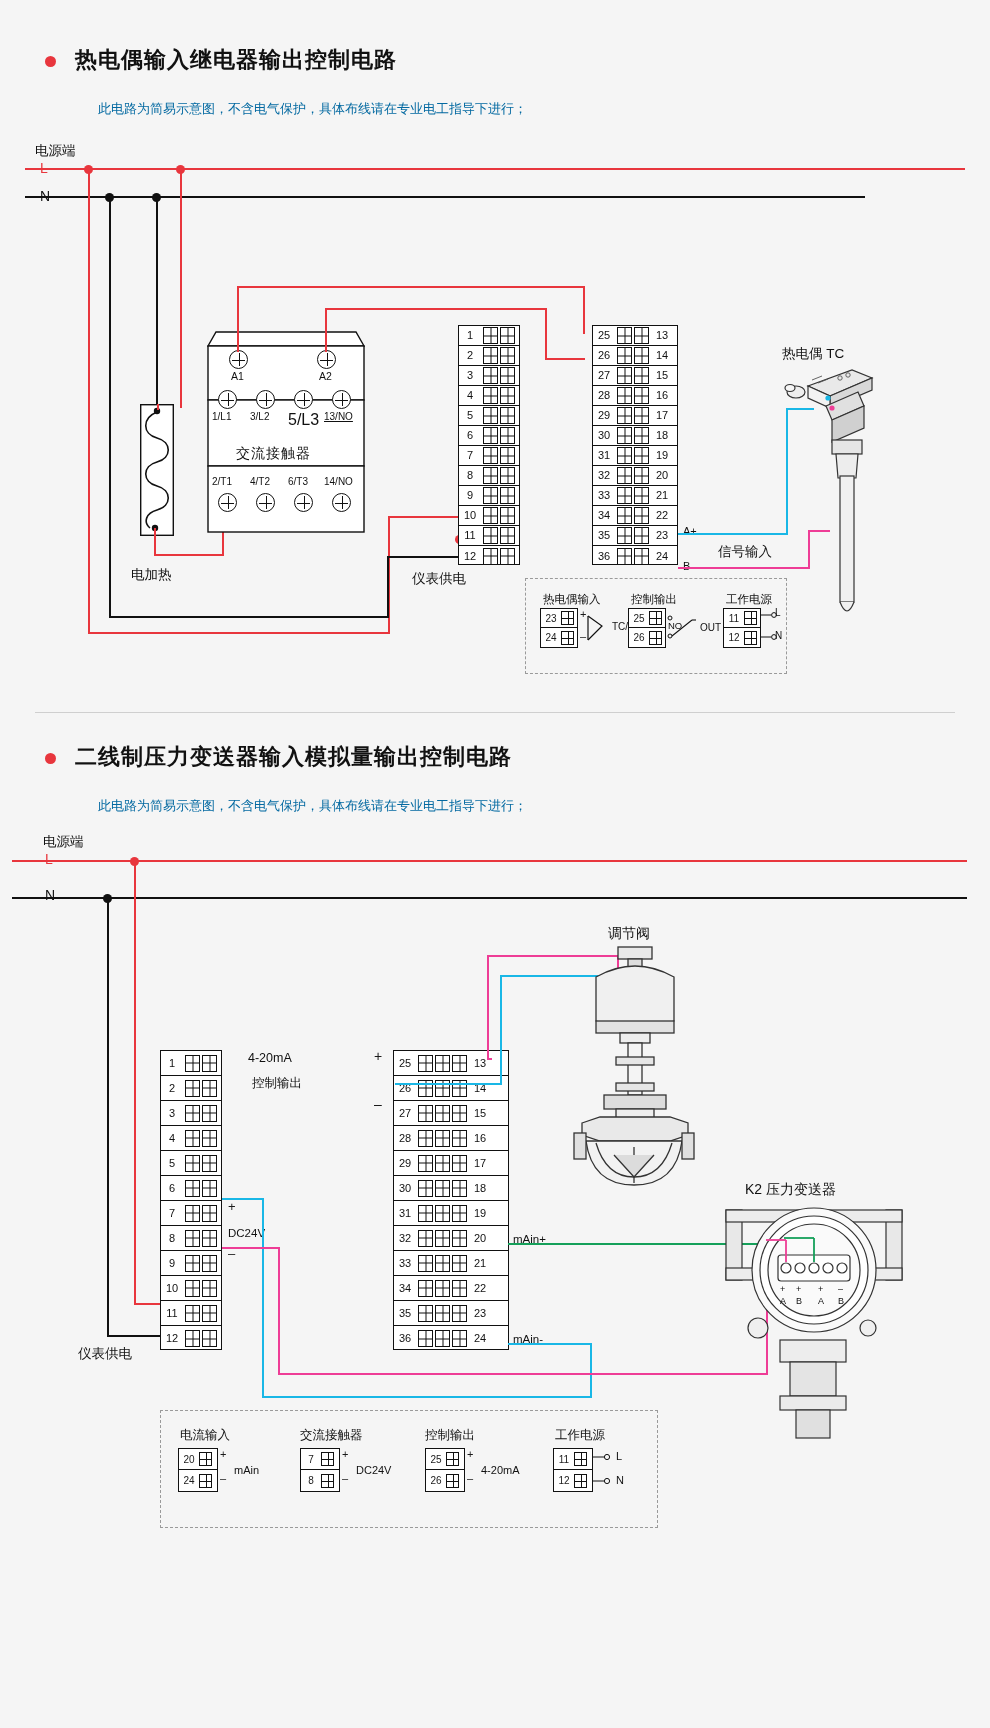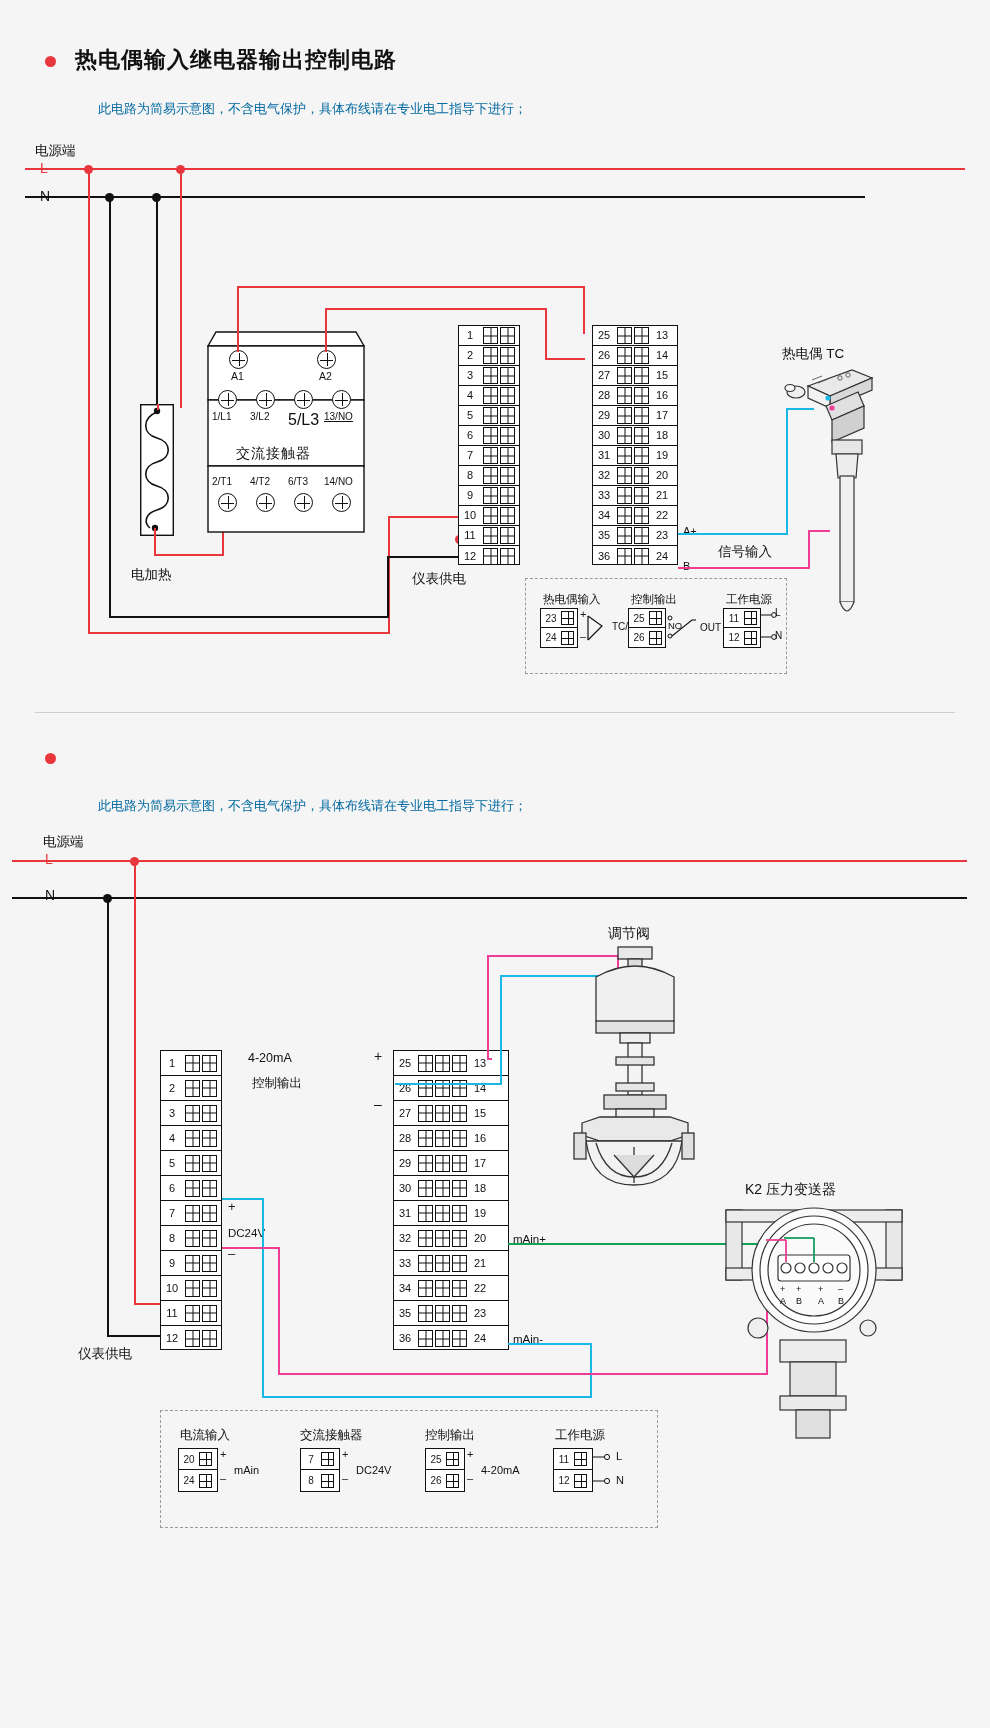--- a/index.html
+++ b/index.html
@@ -456,20 +456,21 @@
         <circle cx="13" cy="27" r="2.4" fill="none" stroke="#111"></circle>
       </svg>
   </div>
 
   <div class="divider" style="top:712px;"></div>
 </div>
 
 <div class="sec" style="top:715px;height:1013px;">
 
   <div class="bullet" style="left:45px;top:38px;"></div>
+  <div class="h1" style="left:75px;top:27px;">二线制压力变送器输入模拟量输出控制电路</div>
   <div class="sub" style="left:98px;top:82px;">此电路为简易示意图，不含电气保护，具体布线请在专业电工指导下进行；</div>
 
   <div class="lbl cn" style="left:43px;top:118px;">电源端</div>
   <div class="lbl" style="left:45px;top:136px;color:#e8363d;font-size:14px;">L</div>
   <div class="lbl" style="left:45px;top:172px;font-size:14px;">N</div>
 
   <div class="w red" style="left:12px;top:145px;width:955px;height:2px;"></div>
   <div class="w blk" style="left:12px;top:182px;width:955px;height:2px;"></div>
   <div class="node" style="left:130px;top:142px;"></div>
   <div class="nodeb" style="left:103px;top:179px;"></div>

